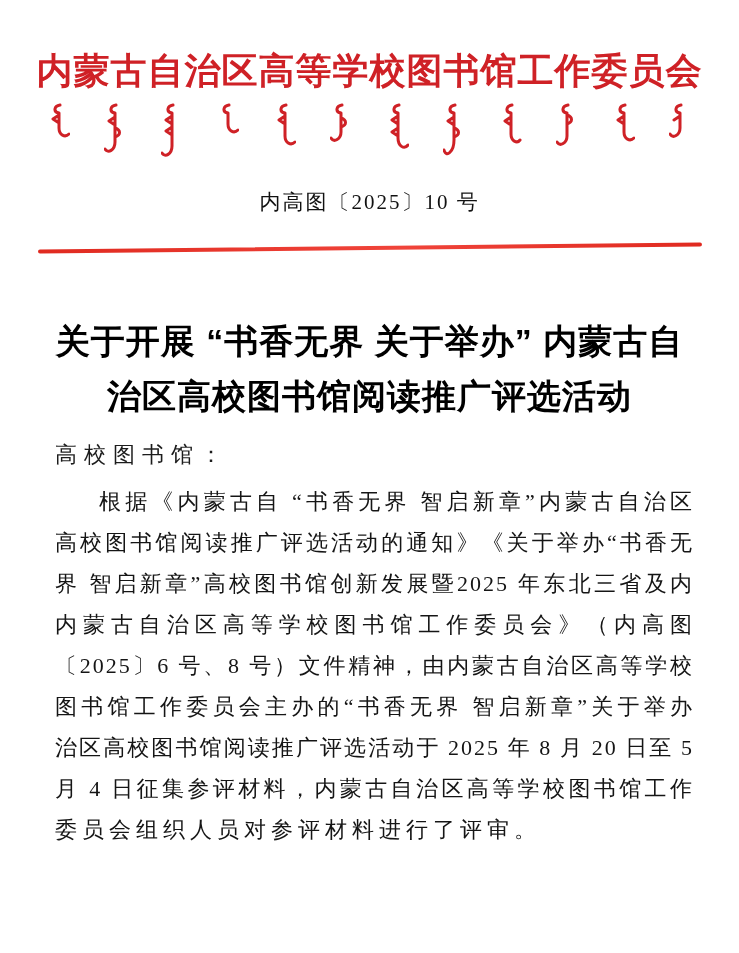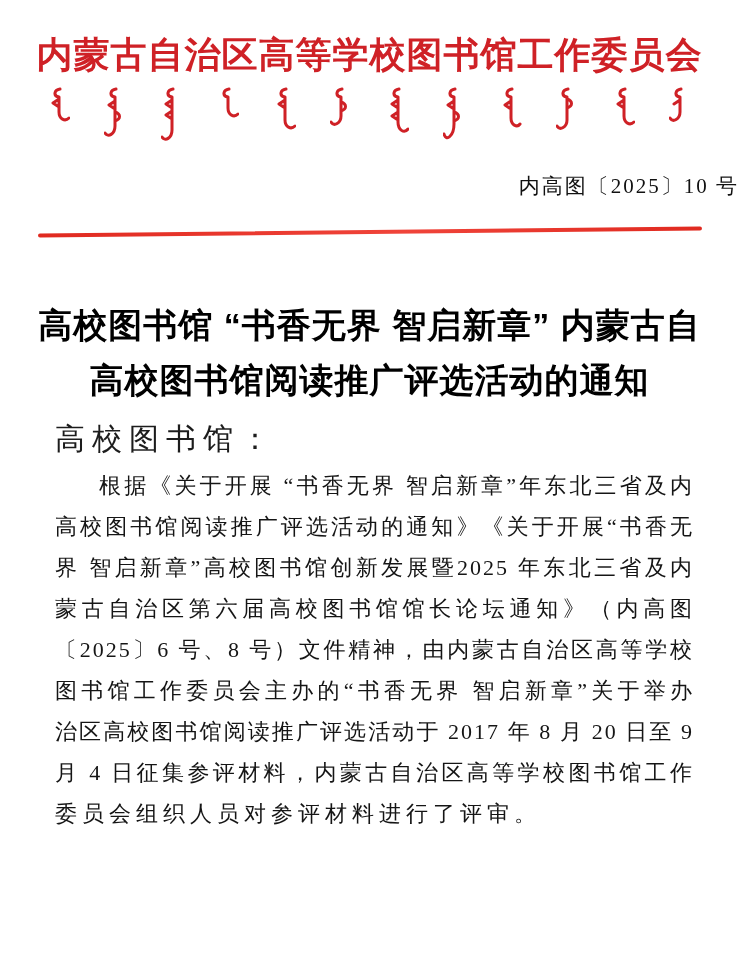--- a/index.html
+++ b/index.html
@@ -15,21 +15,21 @@
     position:relative;
     width:739px;height:953px;
     margin:0 auto;
     background:#ffffff;
     overflow:hidden;
     font-family:var(--serif);
     color:var(--ink);
   }
   
   .org-title{
-    padding-top:34px;
+    padding-top:50px;
     text-align:center;
     color:var(--red);
     font-family:var(--serif);
     font-weight:700;
     font-size:36px;
     line-height:42px;
     letter-spacing:1px;
     white-space:nowrap;
   }
   
@@ -44,21 +44,21 @@
   .mongol-row path{
     fill:none;
     stroke:var(--red);
     stroke-width:3;
     stroke-linecap:round;
     stroke-linejoin:round;
   }
   
   .doc-number{
     margin-top:28px;
-    text-align:right;
+    text-align:center;
     font-family:var(--serif);
     font-size:21px;
     line-height:24px;
     letter-spacing:2px;
     color:#111;
   }
   
   .red-rule{
     width:664px;
     height:4px;
@@ -74,21 +74,21 @@
     font-family:var(--sans);
     font-weight:700;
     font-size:34px;
     line-height:55px;
     color:#000;
     letter-spacing:1px;
   }
   
   .salutation{
     margin:16px 45px 0 55px;
-    font-size:30px;
+    font-size:22px;
     line-height:30px;
     letter-spacing:7px;
   }
   .paragraph{
     margin:11px 45px 0 55px;
     width:639px;
     font-size:22px;
     color:#151515;
   }
   .pline{
@@ -150,31 +150,31 @@
     <svg width="22" height="40" viewBox="0 0 22 40">
         <path d="M12 3 C6 4 5 10 11 11 L11 26 M11 14 L5 18 M11 26 C11 33 4 37 1 32"></path>
       </svg>
   </div>
 
   <div class="doc-number">内高图〔2025〕10 号</div>
 
   <div class="red-rule"></div>
 
   <div class="doc-title">
-    <div>高校图书馆 “书香无界 智启新章” 内蒙古自</div>
-    <div>高校图书馆阅读推广评选活动的通知</div>
+    <div>关于开展 “书香无界 关于举办” 内蒙古自</div>
+    <div>治区高校图书馆阅读推广评选活动</div>
   </div>
 
   <div class="salutation">高校图书馆：</div>
 
   <div class="paragraph">
-    <div class="pline indent">根据《关于开展 “书香无界 智启新章”年东北三省及内</div>
-    <div class="pline">高校图书馆阅读推广评选活动的通知》《关于开展“书香无</div>
+    <div class="pline indent">根据《内蒙古自 “书香无界 智启新章”内蒙古自治区</div>
+    <div class="pline">高校图书馆阅读推广评选活动的通知》《关于举办“书香无</div>
     <div class="pline">界 智启新章”高校图书馆创新发展暨2025 年东北三省及内</div>
-    <div class="pline">蒙古自治区第六届高校图书馆馆长论坛通知》（内高图</div>
+    <div class="pline">内蒙古自治区高等学校图书馆工作委员会》（内高图</div>
     <div class="pline">〔2025〕6 号、8 号）文件精神，由内蒙古自治区高等学校</div>
     <div class="pline">图书馆工作委员会主办的“书香无界 智启新章”关于举办</div>
-    <div class="pline">治区高校图书馆阅读推广评选活动于 2017 年 8 月 20 日至 9</div>
+    <div class="pline">治区高校图书馆阅读推广评选活动于 2025 年 8 月 20 日至 5</div>
     <div class="pline">月 4 日征集参评材料，内蒙古自治区高等学校图书馆工作</div>
     <div class="pline last">委员会组织人员对参评材料进行了评审。</div>
   </div>
 
 </div>
 
 </body></html>

